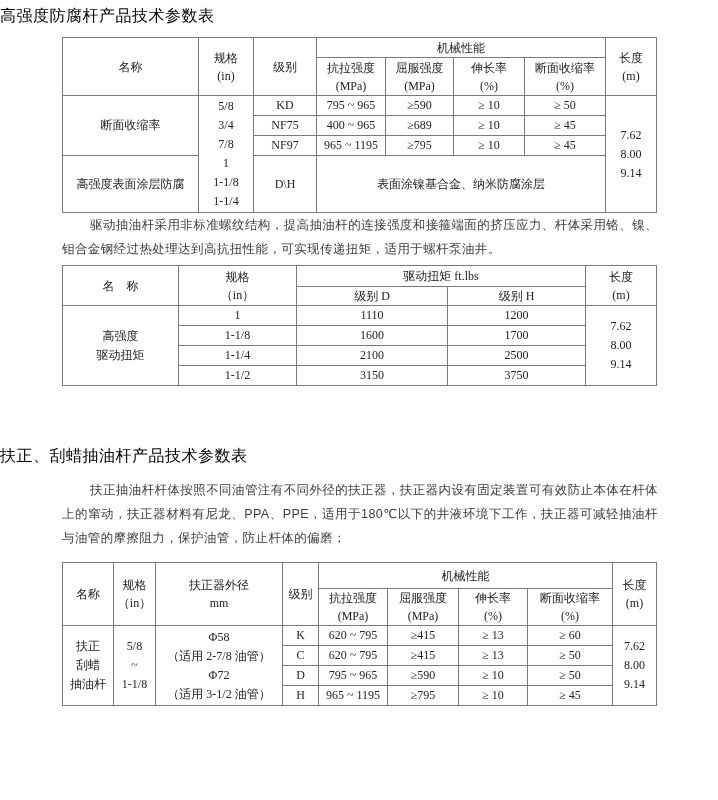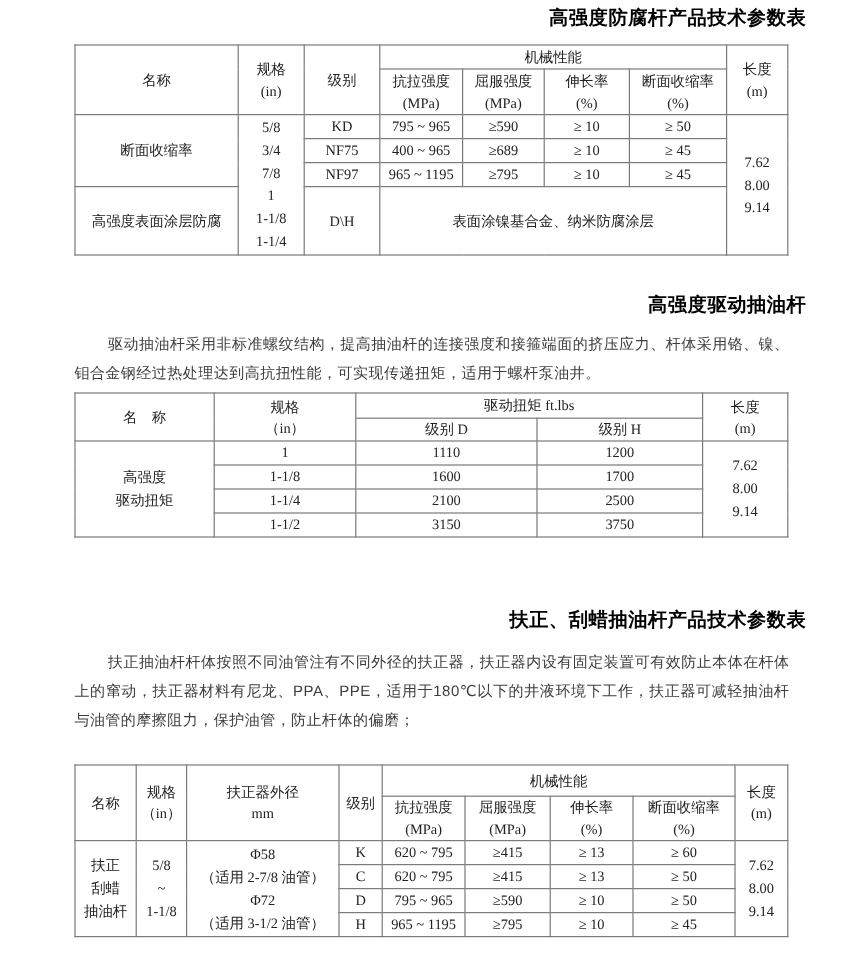--- a/index.html
+++ b/index.html
@@ -8,44 +8,44 @@
     width: 718px; height: 800px;
     background: #ffffff;
     overflow: hidden;
     font-family: "Liberation Serif", "DejaVu Serif", serif;
   }
   .page { padding-top: 6px; }
 
   .doc-title {
     width: 672px;
     margin: 0 0 11px 0;
-    text-align: right;
+    text-align: left;
     font-family: "Liberation Serif", "DejaVu Serif", serif;
-    font-weight: bold;
+    font-weight: normal;
     font-size: 16px;
     line-height: 20px;
     letter-spacing: 0.5px;
     color: #000000;
   }
   .title-2 { margin-top: 32px; margin-bottom: 10px; }
   .title-3 { margin-top: 60px; margin-bottom: 12px; }
 
   .para {
     width: 596px;
     margin: 0 0 12px 62px;
     text-indent: 28px;
     text-align: justify;
     font-family: "Liberation Sans", "DejaVu Sans", sans-serif;
     font-size: 12.5px;
     line-height: 24px;
     letter-spacing: 0.4px;
     color: #3d3d3d;
   }
   .para-2 { margin-bottom: 4px; }
-  .para-3 { margin-bottom: 25px; }
+  .para-3 { margin-bottom: 12px; }
 
   table.spec {
     border-collapse: collapse;
     table-layout: fixed;
     margin-left: 62px;
     width: 594px;
   }
   table.spec td {
     border: 1px solid #7a7a7a;
     padding: 0 2px;
@@ -130,21 +130,20 @@
         <td>≥ 45</td>
       </tr>
       <tr style="height:57px">
         <td>高强度表面涂层防腐</td>
         <td>D\H</td>
         <td colspan="4">表面涂镍基合金、纳米防腐涂层</td>
       </tr>
     </tbody>
   </table>
 
-  <h2 class="doc-title title-2">高强度驱动抽油杆</h2>
   <p class="para para-2">驱动抽油杆采用非标准螺纹结构，提高抽油杆的连接强度和接箍端面的挤压应力、杆体采用铬、镍、钼合金钢经过热处理达到高抗扭性能，可实现传递扭矩，适用于螺杆泵油井。</p>
 
   <table class="spec">
     <colgroup>
       <col style="width:116px">
         <col style="width:118px">
         <col style="width:151px">
       <col style="width:138px">
         <col style="width:71px">
     </colgroup>

